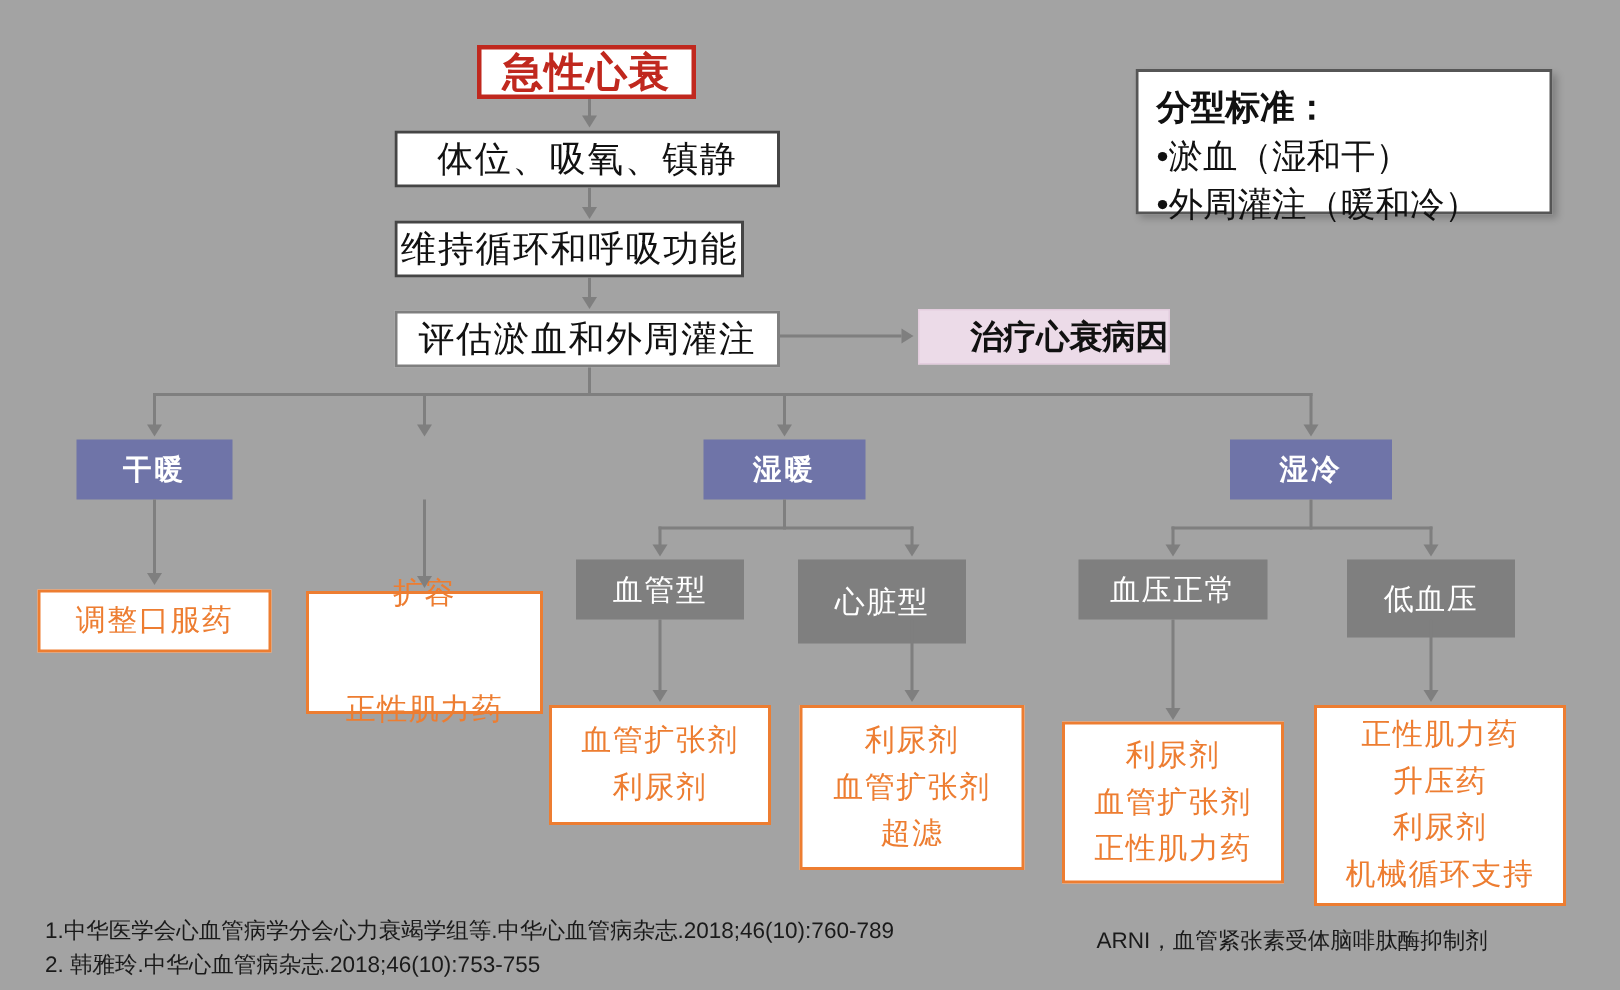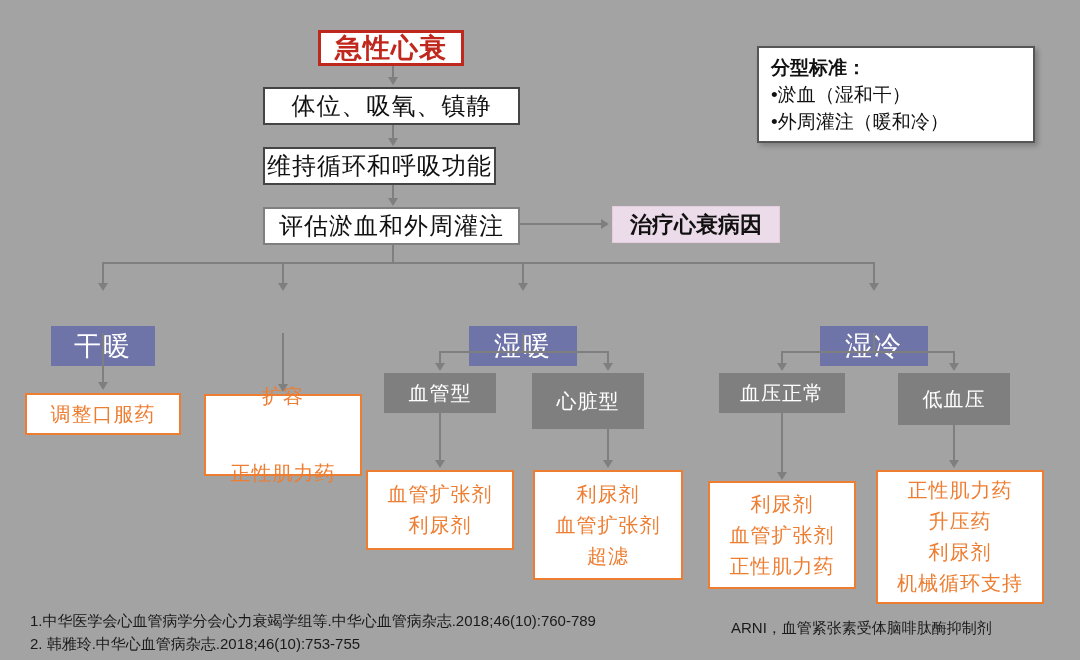--- a/index.html
+++ b/index.html
@@ -38,39 +38,39 @@
     border: 2px solid #7f7f7f;
     font-size: 24px;
     font-weight: normal;
     letter-spacing: 1px;
   }
   .pink-node {
     background: #ecdbe8;
     border: 1px solid #e3cdde;
     font-size: 22px;
     font-weight: bold;
+    align-items: flex-end;
   }
   .criteria-node {
     border: 2px solid #565656;
     box-shadow: 3px 3px 5px rgba(0,0,0,0.22);
     align-items: flex-start;
     justify-content: flex-start;
     text-align: left;
     padding: 7px 12px;
-    font-size: 19px;
+    font-size: 23px;
     line-height: 1.42;
   }
   .criteria-title { font-weight: bold; }
   .purple-node {
     background: #6f74a8;
     color: #ffffff;
-    font-weight: normal;
-    font-size: 27px;
+    font-weight: bold;
+    font-size: 19px;
     letter-spacing: 2px;
-    margin-top: 33px;
   }
   .gray-node {
     background: #7f7f7f;
     color: #ffffff;
     font-size: 20px;
     letter-spacing: 1px;
   }
   .orange-node {
     border: 2px solid #ed7d31;
     color: #ed7d31;

